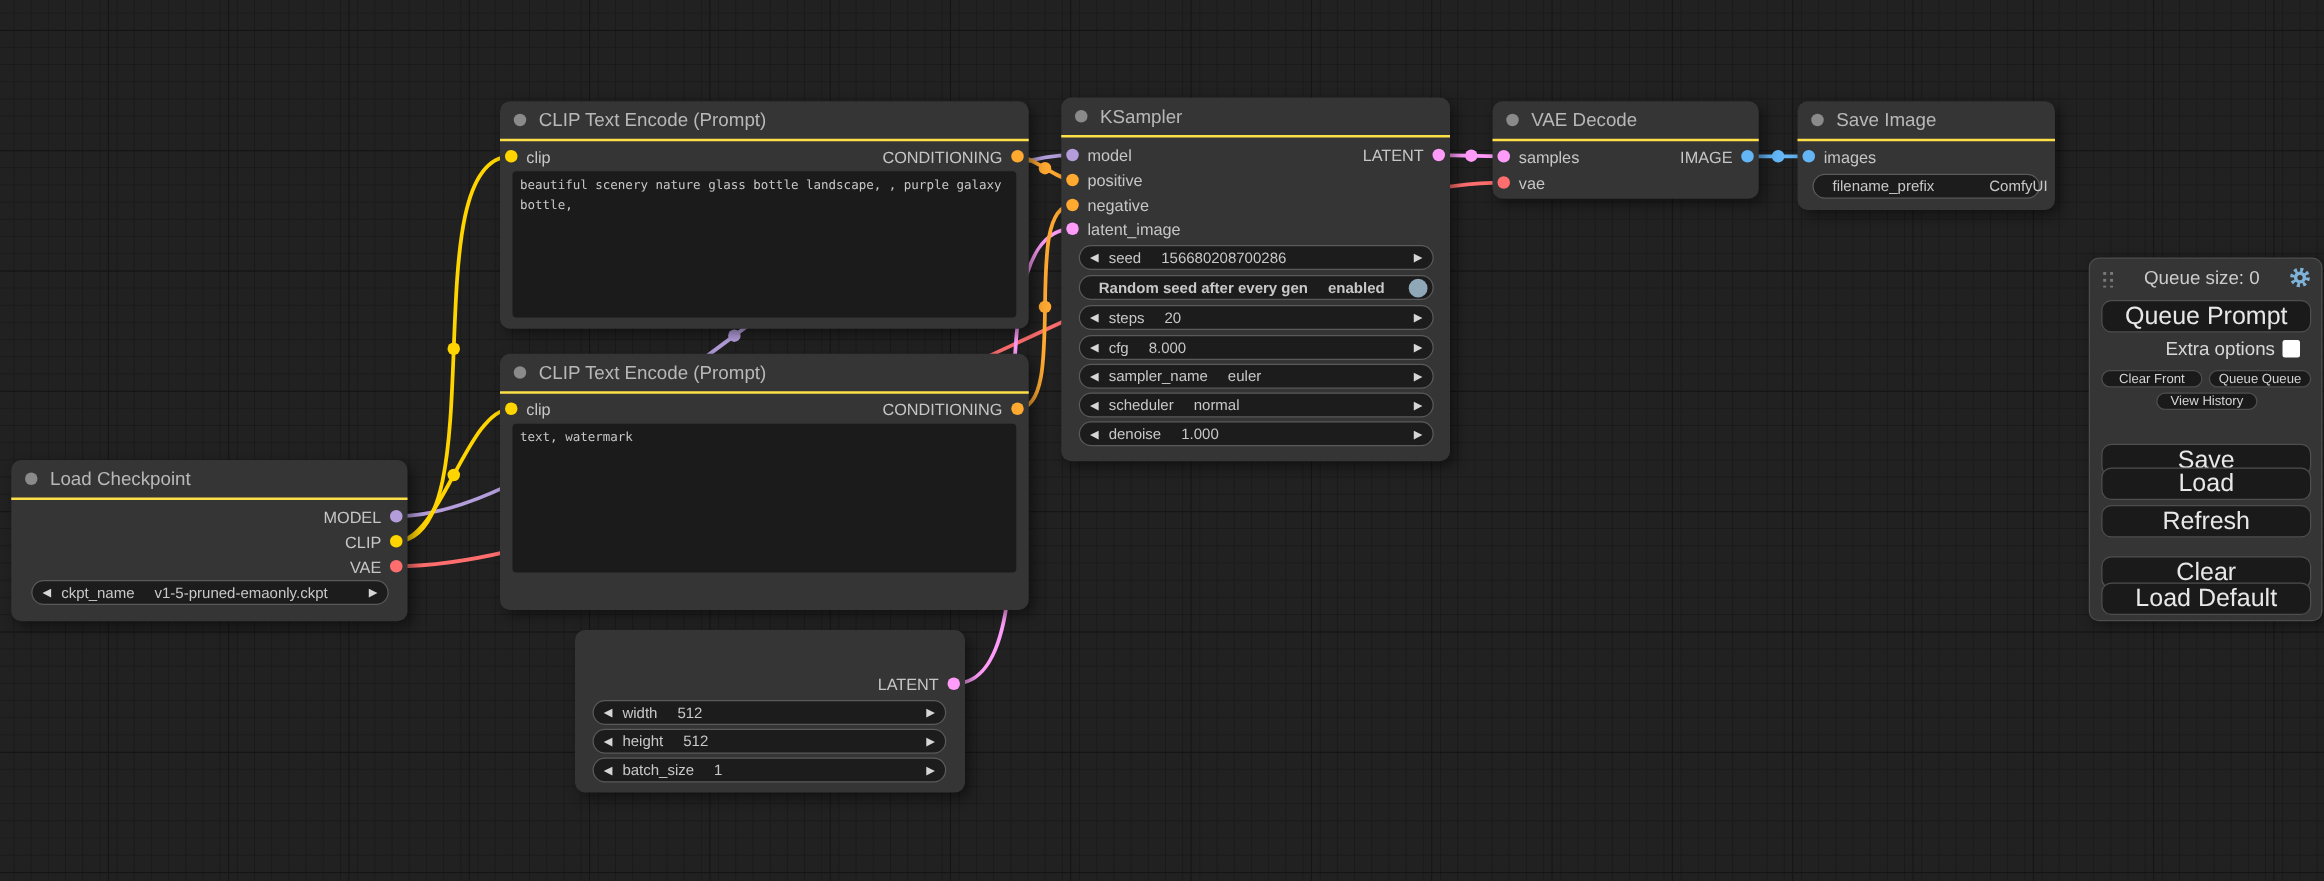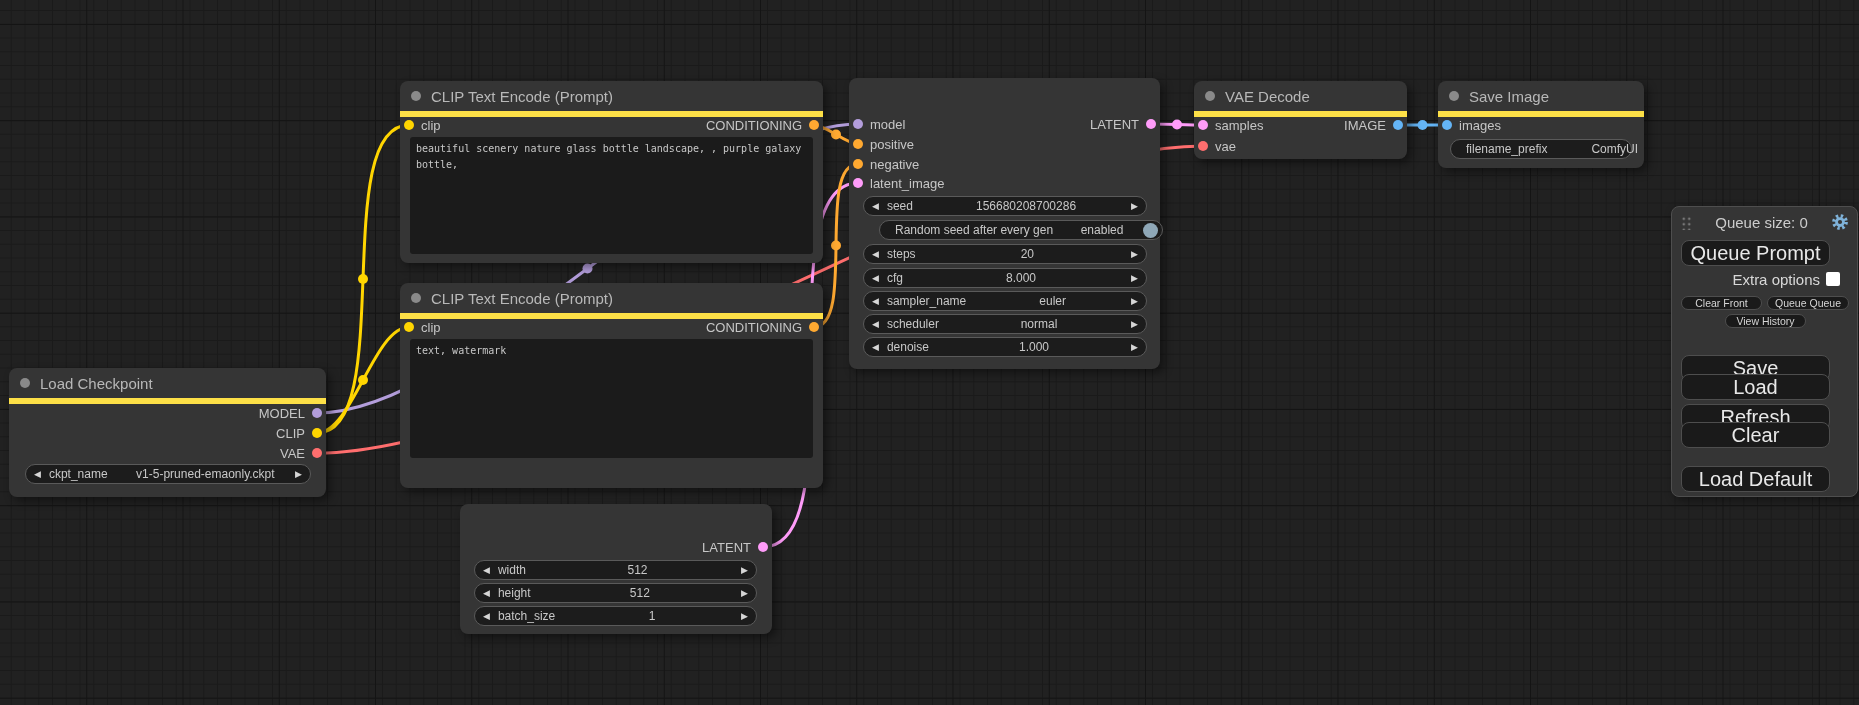--- a/index.html
+++ b/index.html
@@ -12,53 +12,53 @@
       linear-gradient(90deg, #141414 1px, transparent 1px),
       linear-gradient(#1a1a1a 1px, transparent 1px),
       linear-gradient(90deg, #1a1a1a 1px, transparent 1px);
     background-size:96.25px 96.25px, 96.25px 96.25px, 13.75px 13.75px, 13.75px 13.75px;
     background-position:-10px 24px, -10px 24px, -3px 10px, -3px 10px;
   }
   #wires{position:absolute;left:0;top:0;z-index:1;}
   .node{position:absolute;background:#353535;border-radius:8px;
     box-shadow:4px 4px 10px rgba(0,0,0,.45);z-index:2;}
   .ntitle{height:30px;display:flex;align-items:center;padding:0 11px;
-    color:#b8b8b8;font-size:15px;border-bottom:6px solid #fde047;
+    color:#b8b8b8;font-size:15px;border-bottom:2px solid #fde047;
     white-space:nowrap;overflow:hidden;}
   .tdot{width:10px;height:10px;border-radius:50%;background:#8a8a8a;margin-right:10px;flex:none;}
   .prow{position:absolute;height:20px;display:flex;align-items:center;gap:7px;
     color:#c6c6c6;font-size:13px;white-space:nowrap;}
   .prow.in{left:4px;}
   .prow.out{right:4px;flex-direction:row-reverse;}
   .pdot{width:10px;height:10px;border-radius:50%;flex:none;}
   .widget{position:absolute;height:20px;background:#1c1c1c;border:1px solid #5a5a5a;
     border-radius:10px;display:flex;align-items:center;font-size:12px;color:#c8c8c8;
     padding:0 8px;box-sizing:border-box;white-space:nowrap;}
   .warr{font-size:9px;color:#d6d6d6;flex:none;line-height:1;cursor:pointer;}
   .wlabel{margin:0 8px;flex:none;}
   .widget.no-arrows .wlabel{margin-left:7px;}
-  .wvalue{flex:1;text-align:center;margin:0 8px;}
+  .wvalue{flex:1;text-align:left;margin:0 8px;}
   .toggle{width:15px;height:15px;border-radius:50%;background:#8fa8b8;flex:none;margin-right:-4px;}
   textarea{position:absolute;background:#1b1b1b;color:#c8c8c8;border:none;border-radius:3px;
     font:10px "DejaVu Sans Mono",monospace;line-height:1.6;padding:4px 6px;resize:none;
     box-sizing:border-box;outline:none;}
   
   #menu{position:absolute;left:1671px;top:206px;width:187px;height:291px;z-index:3;
     background:#353535;border:1px solid #4e4e4e;border-radius:8px;box-sizing:border-box;
     box-shadow:3px 3px 10px rgba(0,0,0,.45);}
   .mhead{position:absolute;left:0;top:0;right:0;height:30px;display:flex;align-items:center;}
   .drag-dots{width:11px;height:15px;margin-left:9px;
     background-image:radial-gradient(#787878 1.3px, transparent 1.5px);
     background-size:5.5px 5.5px;background-position:0 1px;}
   .qsize{flex:1;text-align:center;color:#cccccc;font-size:15px;}
   .gear{width:18px;height:18px;margin-right:8px;cursor:pointer;}
   .mbtn{position:absolute;background:#1a1a1a;border:1px solid #4e4e4e;border-radius:8px;
     color:#e8e8e8;display:flex;align-items:center;justify-content:center;cursor:pointer;
     box-sizing:border-box;}
-  .mbtn.big{left:9px;width:149px;height:26px;font-size:20px;}
+  .mbtn.big{left:9px;width:168px;height:26px;font-size:20px;}
   .mbtn.small{height:14px;font-size:10.5px;border-radius:7px;color:#d5d5d5;}
   .extra{position:absolute;left:0;top:64px;width:148px;text-align:right;
     color:#d8d8d8;font-size:15px;}
   .checkbox{position:absolute;left:154px;top:65px;width:14px;height:14px;background:#ffffff;
     border-radius:2px;cursor:pointer;}
 </style>
 </head>
 <body>
 
 <svg id="wires" width="1859" height="705">
@@ -158,20 +158,24 @@
   </div>
   <div class="widget" style="left:14px;top:102px;width:283px;">
     <span class="warr">◀</span>
     <span class="wlabel">batch_size</span>
     <span class="wvalue">1</span>
     <span class="warr">▶</span>
   </div>
 </div>
 
 <div class="node" style="left:849px;top:78px;width:311px;height:291px;">
+  <div class="ntitle">
+    <span class="tdot"></span>
+    <span>KSampler</span>
+  </div>
   <div class="prow in" style="top:36px;">
     <span class="pdot" style="background: rgb(179, 157, 219);"></span>
     <span>model</span>
   </div>
   <div class="prow in" style="top:56px;">
     <span class="pdot" style="background: rgb(255, 169, 49);"></span>
     <span>positive</span>
   </div>
   <div class="prow in" style="top:76px;">
     <span class="pdot" style="background: rgb(255, 169, 49);"></span>
@@ -184,21 +188,21 @@
   <div class="prow out" style="top:36px;">
     <span class="pdot" style="background: rgb(255, 156, 249);"></span>
     <span>LATENT</span>
   </div>
   <div class="widget" style="left:14px;top:118px;width:284px;">
     <span class="warr">◀</span>
     <span class="wlabel">seed</span>
     <span class="wvalue">156680208700286</span>
     <span class="warr">▶</span>
   </div>
-  <div class="widget no-arrows" style="left:30px;top:142px;width:284px;">
+  <div class="widget no-arrows" style="left:14px;top:142px;width:284px;font-weight:bold;">
     <span class="wlabel">Random seed after every gen</span>
     <span class="wvalue">enabled</span>
     <span class="toggle"></span>
   </div>
   <div class="widget" style="left:14px;top:166px;width:284px;">
     <span class="warr">◀</span>
     <span class="wlabel">steps</span>
     <span class="wvalue">20</span>
     <span class="warr">▶</span>
   </div>
@@ -274,15 +278,15 @@
   </div>
   <div class="mbtn big" style="top:33px;">Queue Prompt</div>
   <div class="extra">Extra options</div>
   <div class="checkbox"></div>
   <div class="mbtn small" style="left:9px;top:89px;width:81px;">Clear Front</div>
   <div class="mbtn small" style="left:95px;top:89px;width:82px;">Queue Queue</div>
   <div class="mbtn small" style="left:53px;top:107px;width:81px;">View History</div>
   <div class="mbtn big" style="top:148px;">Save</div>
   <div class="mbtn big" style="top:167px;">Load</div>
   <div class="mbtn big" style="top:197px;">Refresh</div>
-  <div class="mbtn big" style="top:215px;">Clear</div>
+  <div class="mbtn big" style="top:238px;">Clear</div>
   <div class="mbtn big" style="top:259px;">Load Default</div>
 </div>
 
 </body></html>

